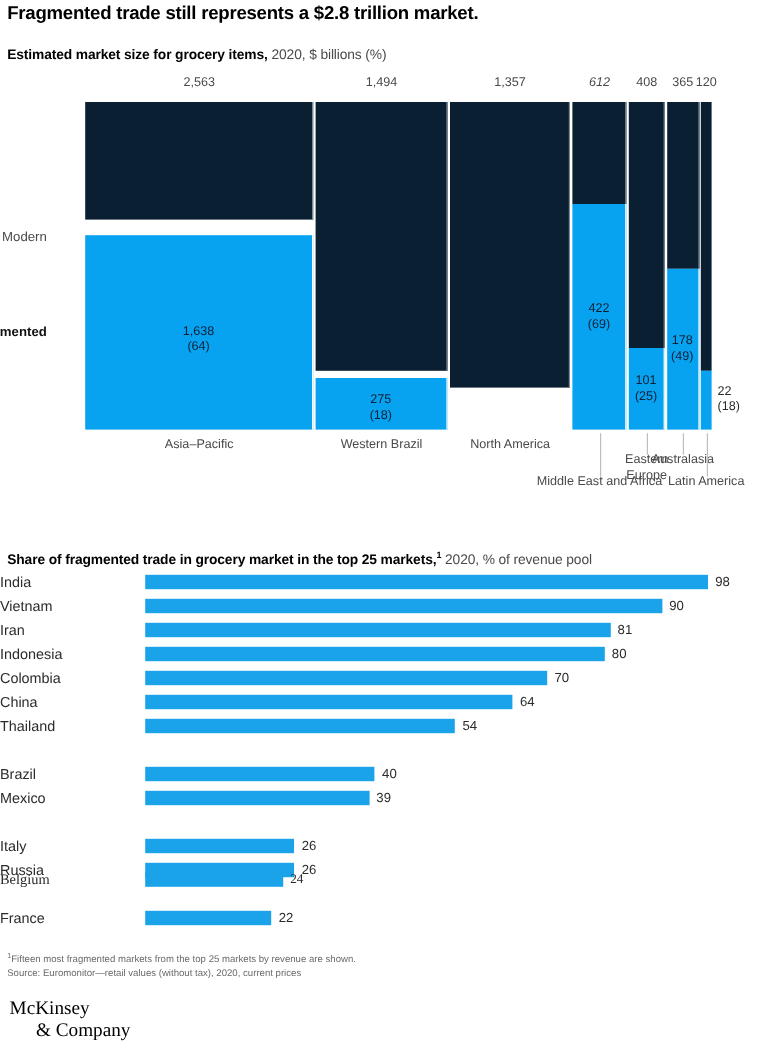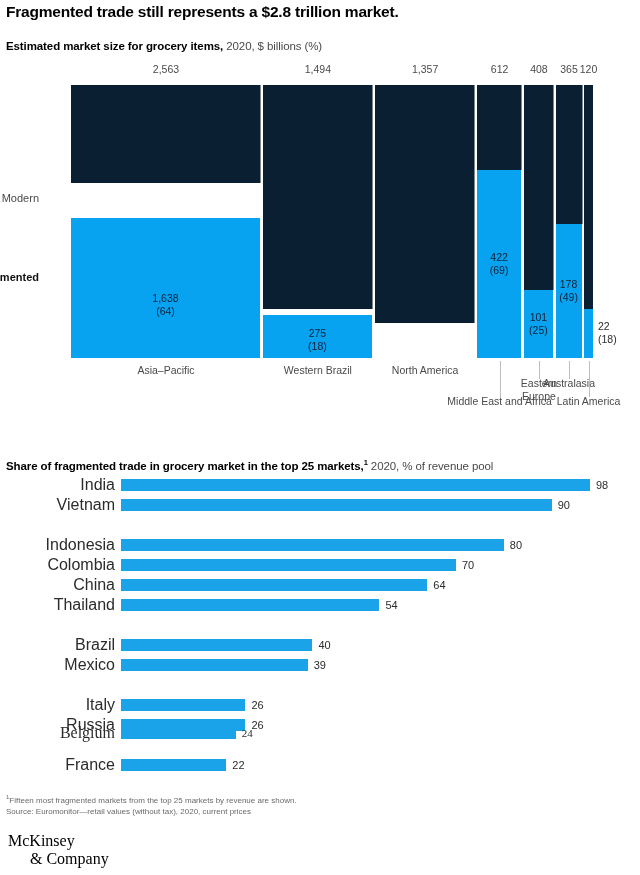--- a/index.html
+++ b/index.html
@@ -161,22 +161,21 @@
   .bar-row {
     position: absolute;
     left: 0;
     width: 640px;
     height: 20px;
   }
   .bar-cat {
     position: absolute;
     left: 0;
     width: 115px;
-    text-align: right;
-    font-size: 16px;
+    font-size: 12px;
     line-height: 14px;
     color: #2b2b2b;
   }
   .bar-track {
     position: absolute;
     left: 121px;
     top: 1px;
     height: 12px;
   }
   .bar-fill {
@@ -229,30 +228,30 @@
 
 <div id="mekko">
 
   <div class="mk-rowlabel" style="top:130px;">Modern</div>
   <div class="mk-rowlabel bold" style="top:209px;">Fragmented</div>
 
   <div id="mk-toplabels">
       <div class="mk-toplabel" style="left: 51px; width: 230.03px;">2,563</div>
       <div class="mk-toplabel" style="left: 242.53px; width: 150.771px;">1,494</div>
       <div class="mk-toplabel" style="left: 354.801px; width: 140.613px;">1,357</div>
-      <div class="mk-toplabel" style="left: 456.914px; width: 85.3759px;">612</div>
+      <div class="mk-toplabel" style="left: 456.914px; width: 85.3759px; font-style: italic;">612</div>
       <div class="mk-toplabel" style="left: 503.79px; width: 70.2506px;">408</div>
       <div class="mk-toplabel" style="left: 535.54px; width: 67.0624px;">365</div>
       <div class="mk-toplabel" style="left: 564.103px; width: 48.8972px;">120</div>
     </div>
 
   <div class="mekko-plot" id="mekko-plot">
       <div class="mk-col" style="left: 0px; width: 190.03px;">
         <div class="mk-modern" style="height: 98.28px;"></div>
-        <div class="mk-frag" style="height: 140px; padding-left: 44px;">
+        <div class="mk-frag" style="height: 162px; padding-left: 44px;">
           <div class="mk-val" style="top: 74.36px;">
             <div>1,638</div>
             <div>(64)</div>
           </div>
         </div>
       </div>
       <div class="mk-col" style="left: 191.53px; width: 110.771px;">
         <div class="mk-modern" style="height: 223.86px;"></div>
         <div class="mk-frag" style="height: 43px;">
           <div class="mk-val" style="top: 11.57px;">
@@ -329,20 +328,27 @@
       </div>
       <div class="bar-val" style="left: 596px;">98</div>
     </div>
     <div class="bar-row" style="top: 20px;">
       <div class="bar-cat">Vietnam</div>
       <div class="bar-track" style="width: 430.714px;">
         <div class="bar-fill" style="width: 100%;"></div>
       </div>
       <div class="bar-val" style="left: 557.714px;">90</div>
     </div>
+    <div class="bar-row" style="top: 40px;">
+      <div class="bar-cat">Iran</div>
+      <div class="bar-track" style="width: 387.643px;">
+        <div class="bar-fill" style="width: 100%;"></div>
+      </div>
+      <div class="bar-val" style="left: 514.643px;">81</div>
+    </div>
     <div class="bar-row" style="top: 60px;">
       <div class="bar-cat">Indonesia</div>
       <div class="bar-track" style="width: 382.857px;">
         <div class="bar-fill" style="width: 100%;"></div>
       </div>
       <div class="bar-val" style="left: 509.857px;">80</div>
     </div>
     <div class="bar-row" style="top: 80px;">
       <div class="bar-cat">Colombia</div>
       <div class="bar-track" style="width: 335px;">

